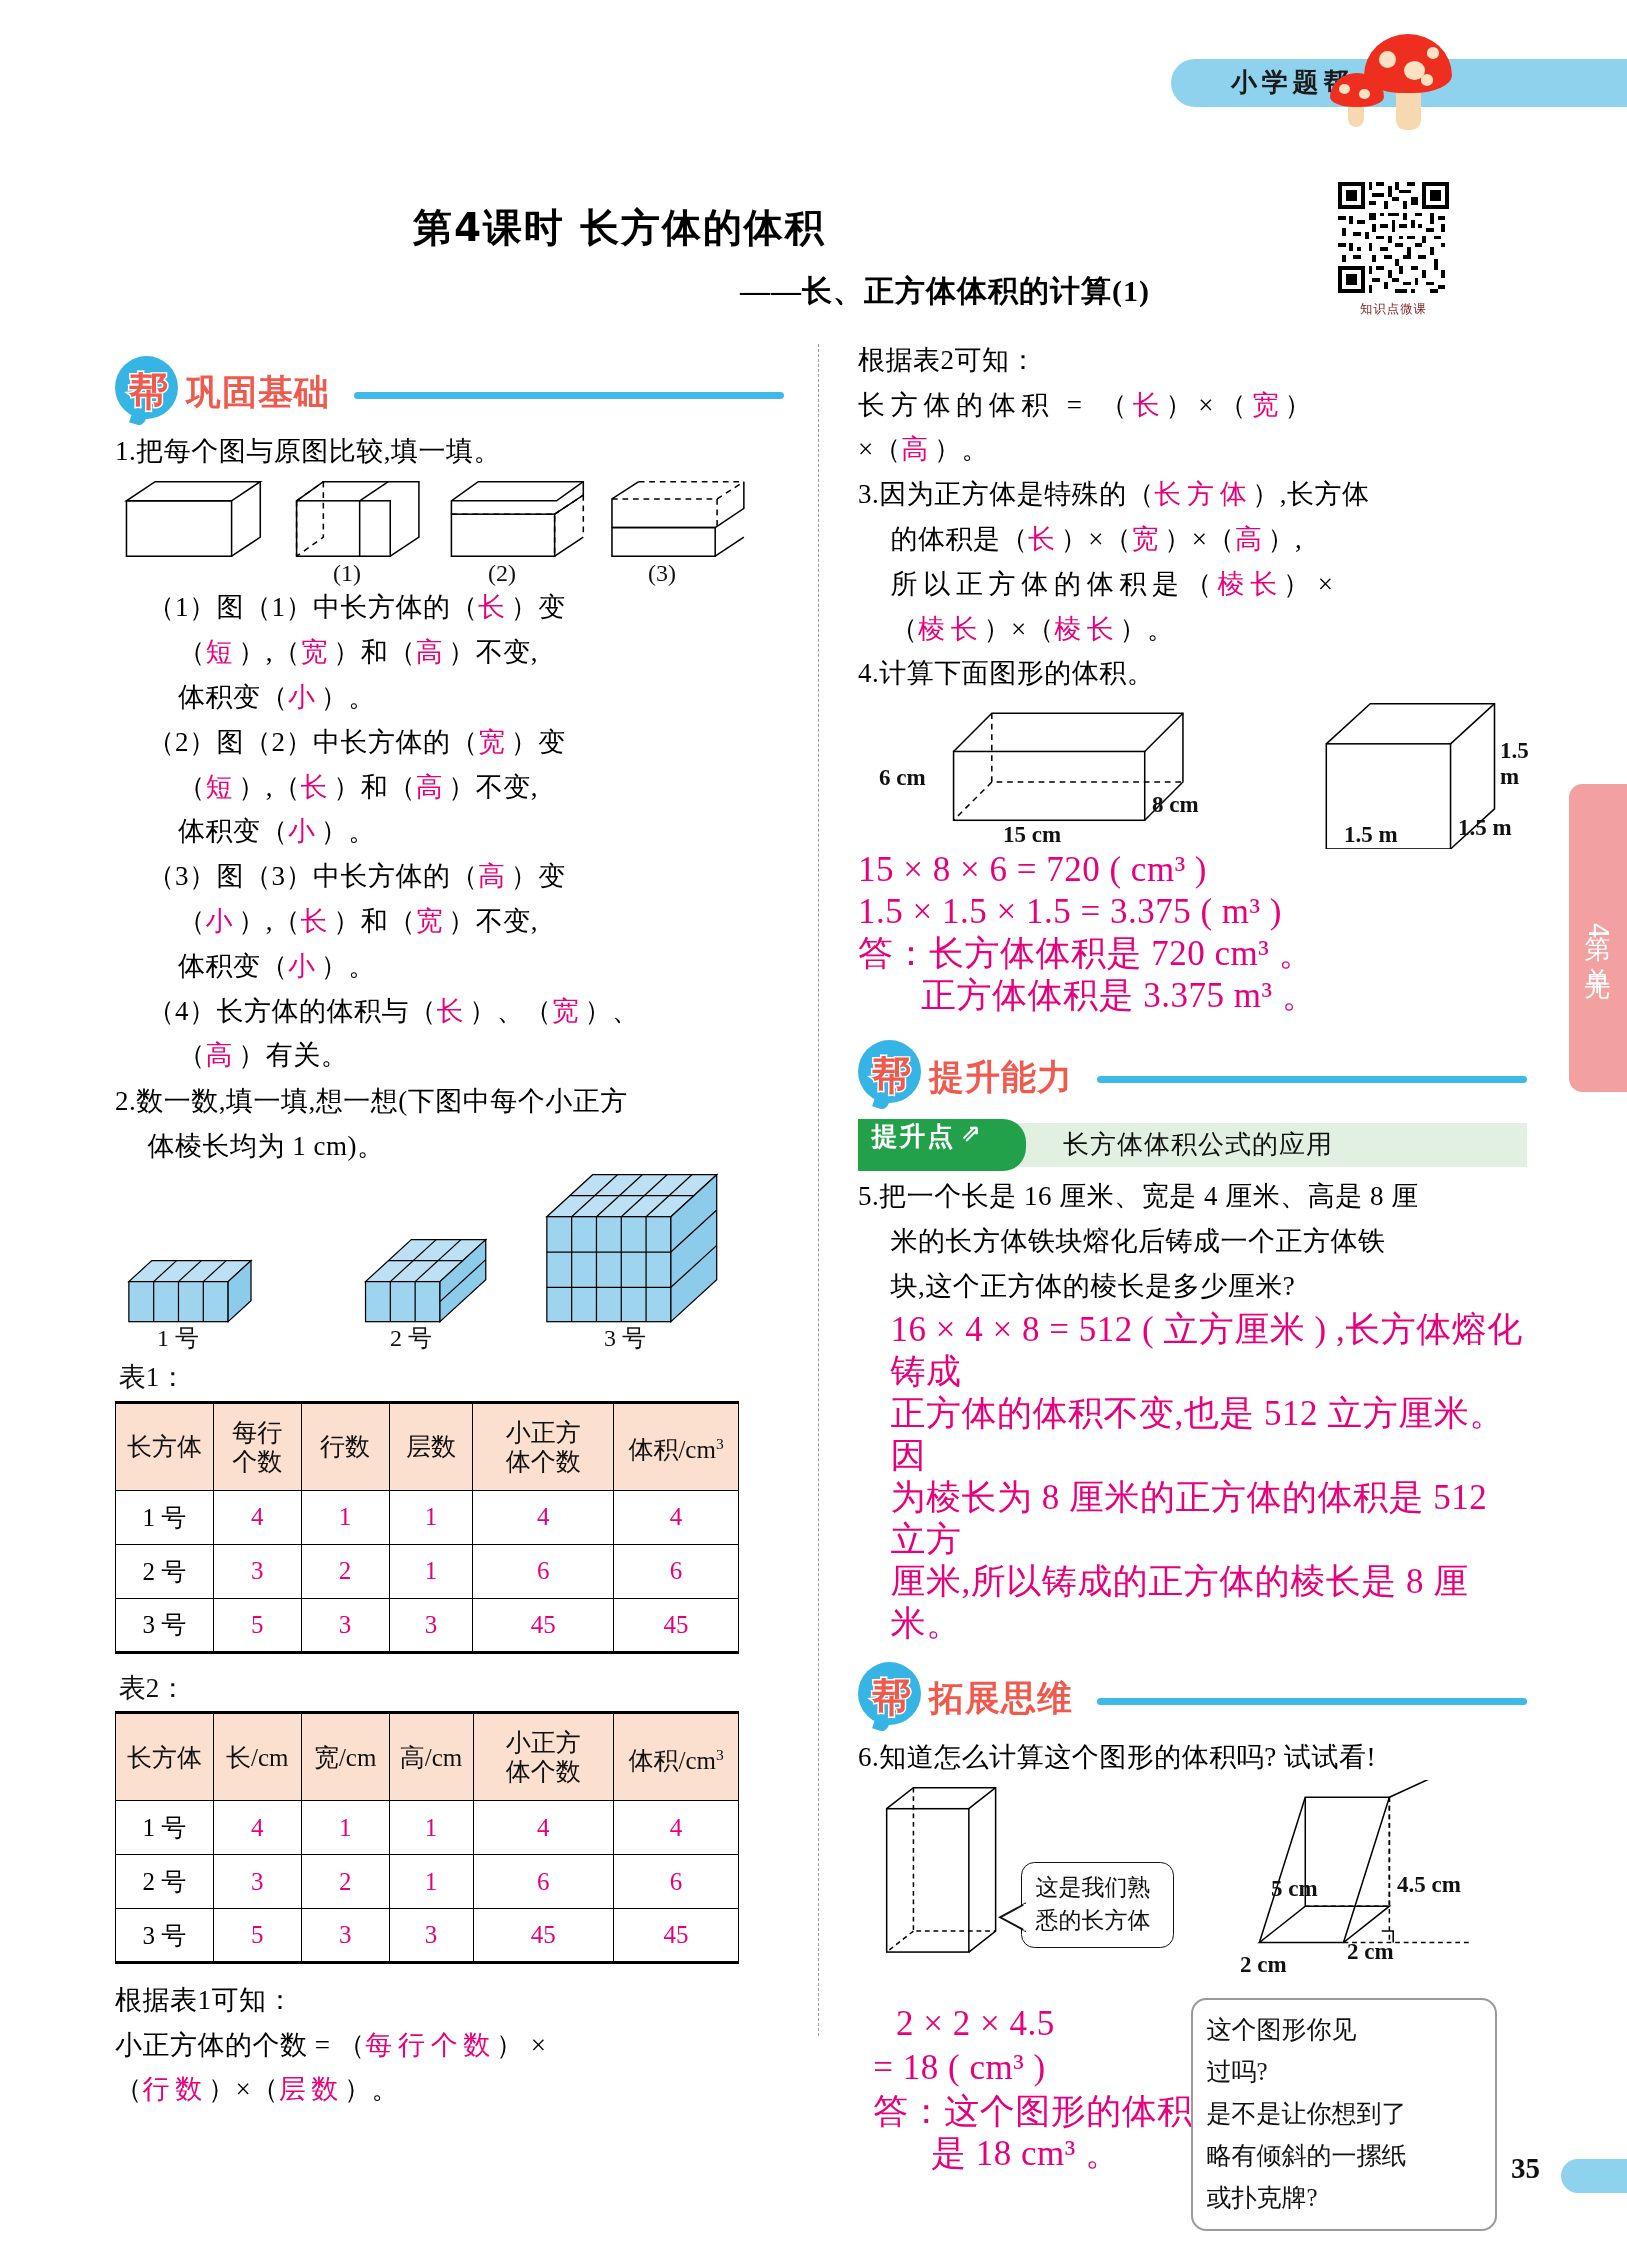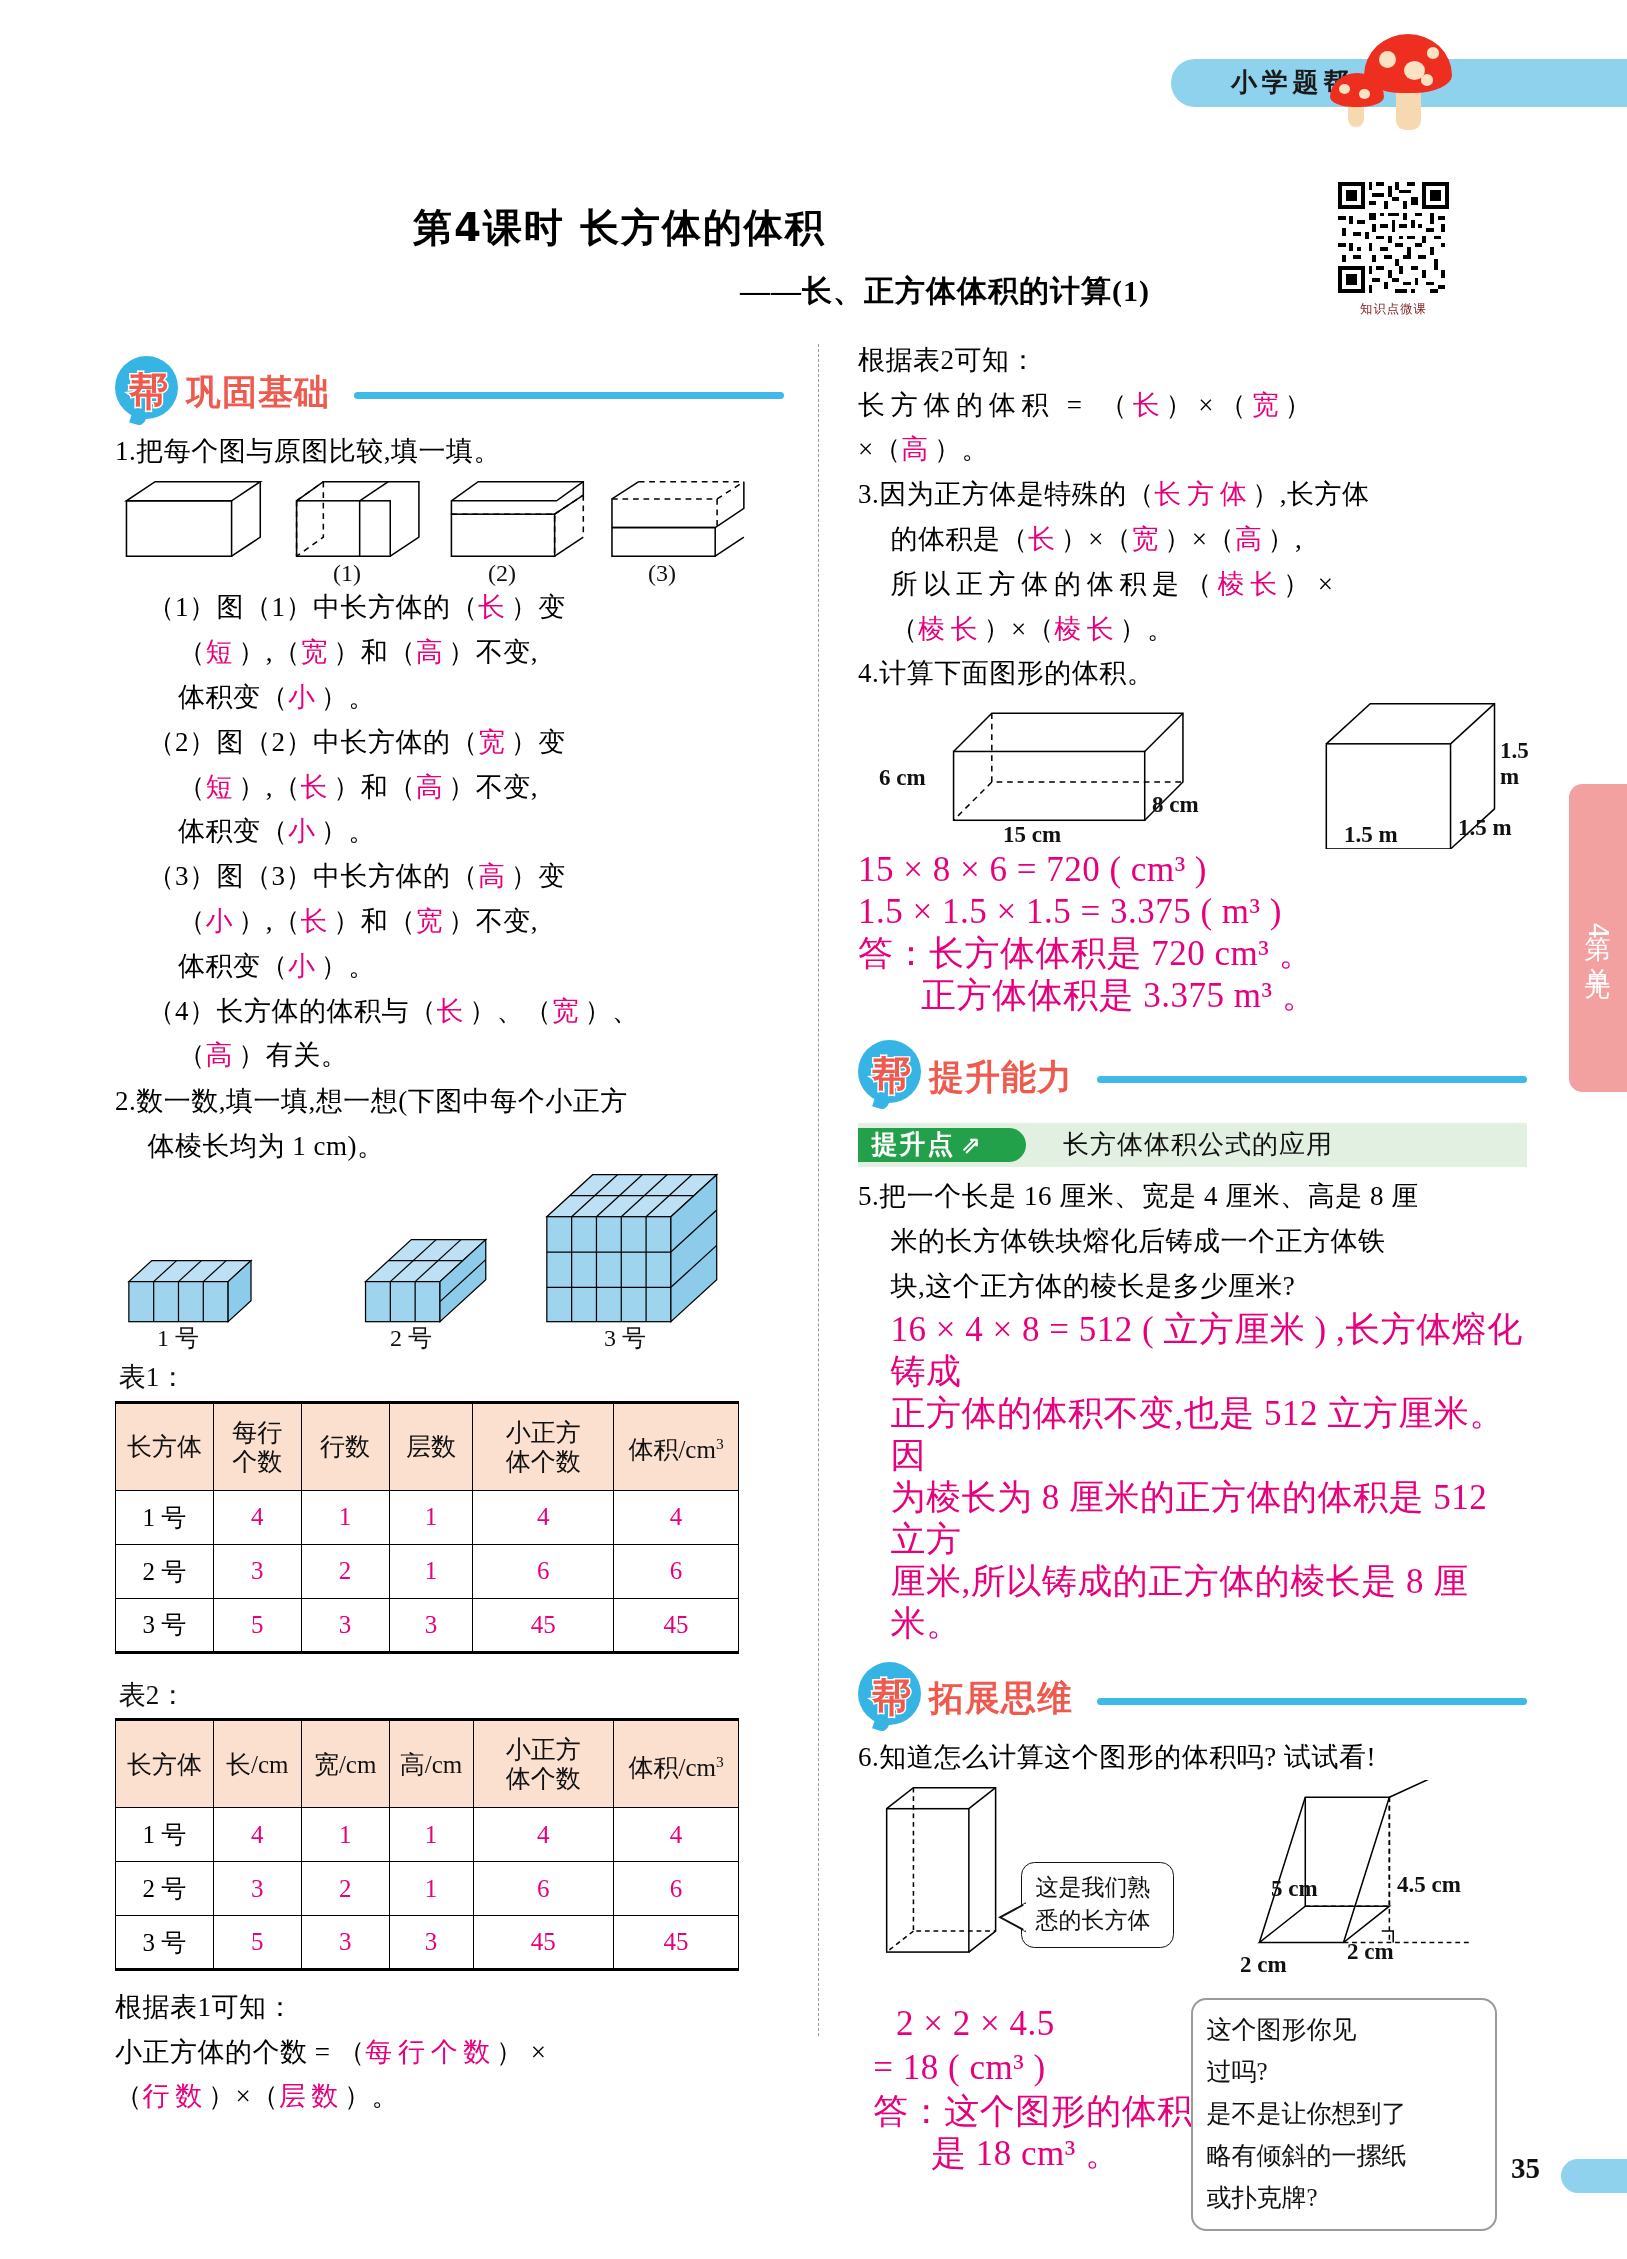--- a/index.html
+++ b/index.html
@@ -108,22 +108,22 @@
   }
   table.t td.rh{ color:#000; }
   table.t tr:last-child td{ border-bottom:none; }
 
   
   .tip{
     position:relative; height:44px; background:#e2f0e2; margin:13.4px 0 9.6px 0;
     display:flex; align-items:center;
   }
   .tip .pill{
-    background:#22a04a; color:#fff; height:34px; min-width:168px;
-    display:flex; align-items:center; gap:5.7px; padding:0 9.6px 0 13.4px;
+    background:#22a04a; color:#fff; height:52px; min-width:168px;
+    display:flex; gap:5.7px; padding:0 9.6px 0 13.4px;
     border-radius:0 23px 23px 0;
     font-family:"DejaVu Sans","Liberation Sans",sans-serif;
     font-size:26px; font-weight:bold; letter-spacing:1.9px;
   }
   .tip .arrow{ color:#fff; font-size:24px; }
   .tip .ttext{ margin-left:37px; font-size:26px; color:#111; letter-spacing:1px; }
 
   
   .bubble{
     border:1.9px solid #111; border-radius:13.4px; background:#fff;
@@ -442,21 +442,21 @@
         <td class="rh">3 号</td>
         <td>5</td>
         <td>3</td>
         <td>3</td>
         <td>45</td>
         <td>45</td>
       </tr>
     </tbody>
       </table>
 
-    <div class="tbl-cap" style="margin-top:23px;">表2：</div>
+    <div class="tbl-cap" style="margin-top:16px;">表2：</div>
     <table class="t">
       <tbody>
           <tr>
         <th style="width:98px">长方体</th>
         <th style="width:88px">长/cm</th>
         <th style="width:88px">宽/cm</th>
         <th style="width:84px">高/cm</th>
         <th style="width:141px">小正方<br>体个数</th>
         <th style="width:125px">体积/cm<sup>3</sup></th>
       </tr>

